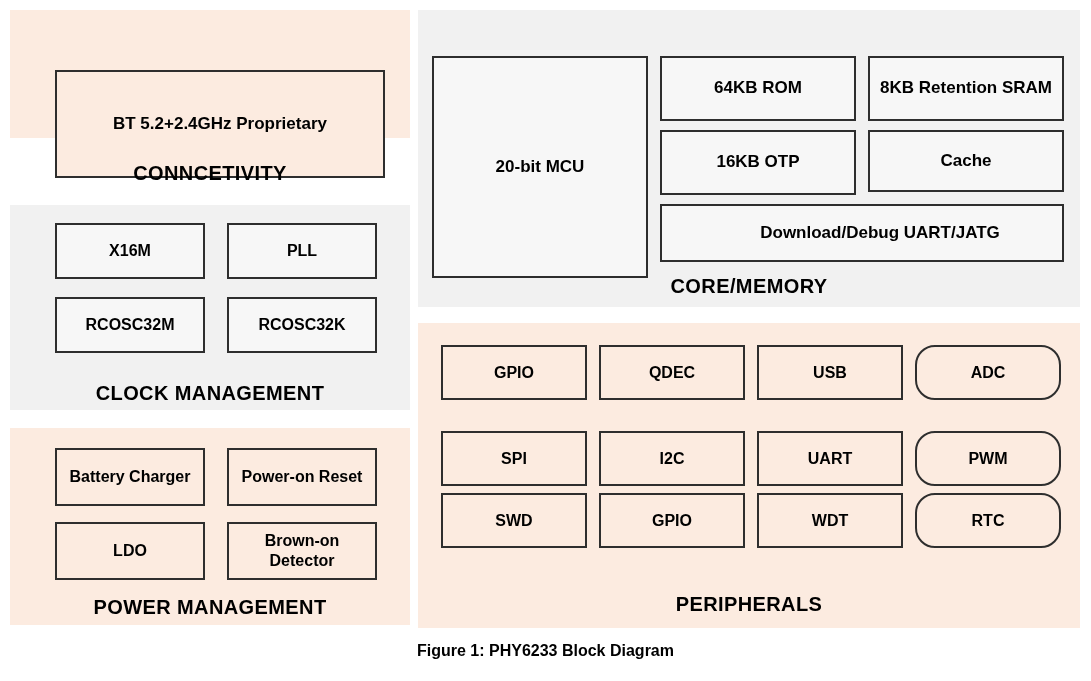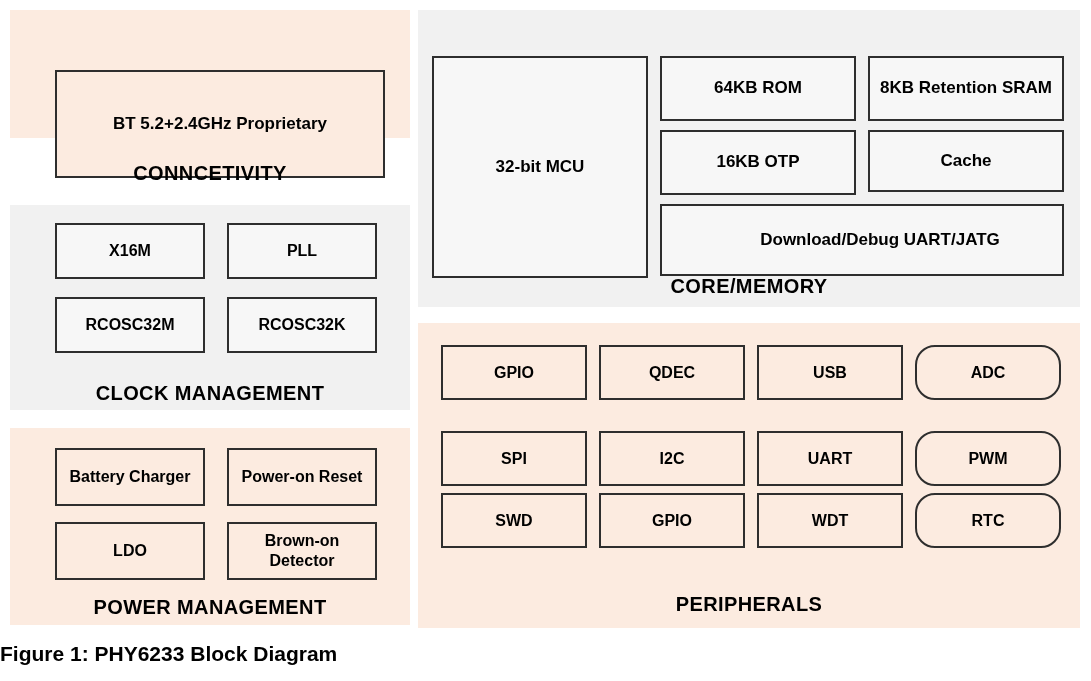--- a/index.html
+++ b/index.html
@@ -88,43 +88,43 @@
 
   
   #panel-core { left: 418px; top: 10px; width: 662px; height: 297px; }
   #title-core { top: 265px; }
 
   #block-mcu       { left: 14px;  top: 22px;  width: 216px; height: 222px; }
   #block-rom       { left: 242px; top: 22px;  width: 196px; height: 65px;  }
   #block-retention { left: 450px; top: 22px;  width: 196px; height: 65px;  }
   #block-otp       { left: 242px; top: 96px;  width: 196px; height: 65px;  }
   #block-cache     { left: 450px; top: 96px;  width: 196px; height: 62px;  }
-  #block-debug     { left: 242px; top: 170px; width: 404px; height: 72px; padding-left: 40px;  }
+  #block-debug     { left: 242px; top: 170px; width: 404px; height: 58px; padding-left: 40px;  }
 
   
   #panel-peripherals { left: 418px; top: 323px; width: 662px; height: 305px; }
   #title-peripherals { top: 270px; }
 
   .pgrid .pcell { width: 146px; height: 55px; }
   .pgrid .pcol-0 { left: 23px;  }
   .pgrid .pcol-1 { left: 181px; }
   .pgrid .pcol-2 { left: 339px; }
   .pgrid .pcol-3 { left: 497px; border-radius: 20px; }
   .pgrid .prow-0 { top: 22px;  }
   .pgrid .prow-1 { top: 96px; margin-top: 12px;  }
   .pgrid .prow-2 { top: 170px; }
 
   
   #caption {
     position: absolute;
     left: 0;
     right: 0;
     top: 642px;
-    text-align: left;
-    font-size: 21px;
+    text-align: center;
+    font-size: 16px;
     font-weight: bold;
     color: #000000;
   }
 </style>
 </head>
 <body>
 
 <div id="diagram">
 
   <div class="panel peach" id="panel-connectivity">
@@ -146,21 +146,21 @@
     <div class="grid2">
       <div class="block on-peach cell cell-0">Battery Charger</div>
       <div class="block on-peach cell cell-1">Power-on Reset</div>
       <div class="block on-peach cell cell-2">LDO</div>
       <div class="block on-peach cell cell-3">Brown-on Detector</div>
     </div>
     <div class="panel-title" id="title-power">POWER MANAGEMENT</div>
   </div>
 
   <div class="panel gray" id="panel-core">
-    <div class="block on-gray lg" id="block-mcu">32-bit MCU</div>
+    <div class="block on-gray lg" id="block-mcu">20-bit MCU</div>
     <div class="block on-gray lg" id="block-rom">64KB ROM</div>
     <div class="block on-gray lg" id="block-retention">8KB Retention SRAM</div>
     <div class="block on-gray lg" id="block-otp">16KB OTP</div>
     <div class="block on-gray lg" id="block-cache">Cache</div>
     <div class="block on-gray lg" id="block-debug">Download/Debug UART/JATG</div>
     <div class="panel-title" id="title-core">CORE/MEMORY</div>
   </div>
 
   <div class="panel peach" id="panel-peripherals">
     <div class="pgrid">

